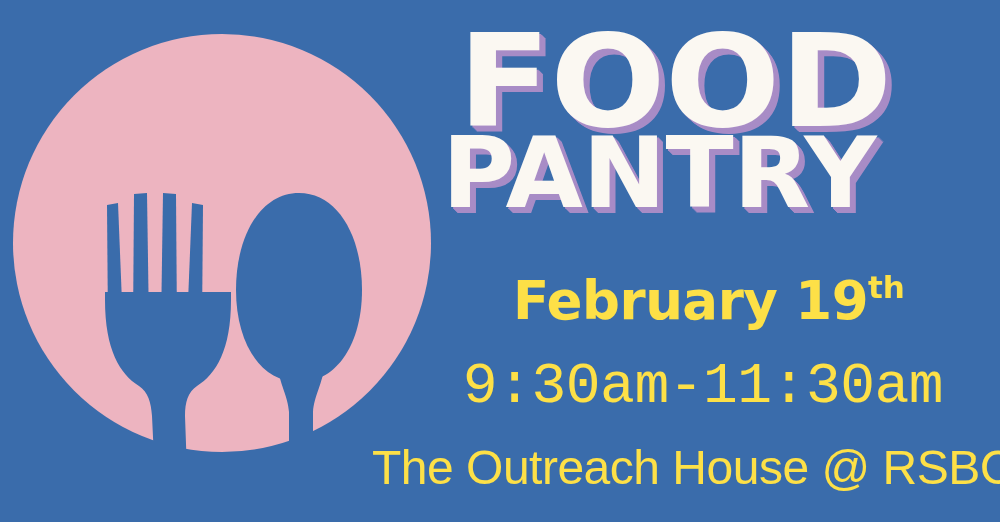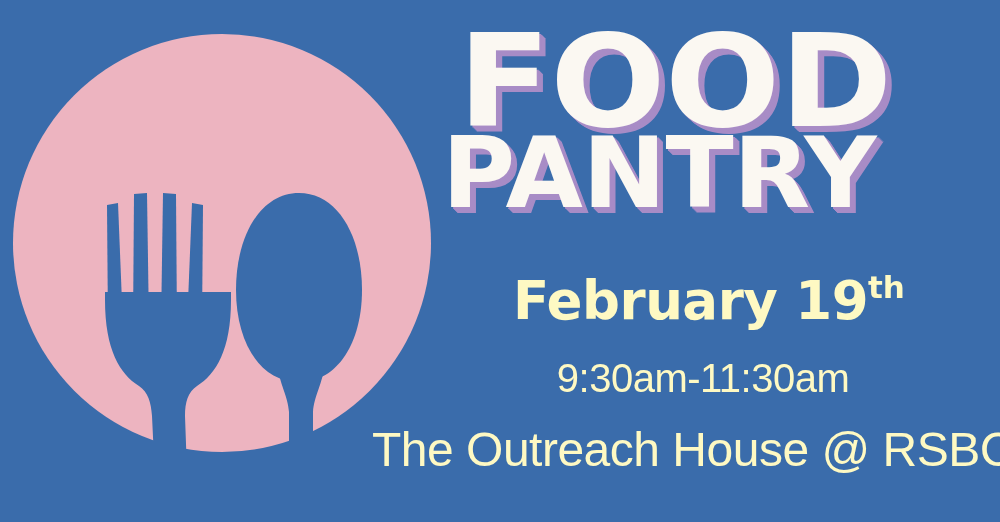--- a/index.html
+++ b/index.html
@@ -72,44 +72,44 @@
 
   #details-block {
     position: absolute;
     left: 360px;
     top: 272px;
     width: 640px;
   }
 
   .detail-line {
     margin: 0;
-    color: #fef9c3;
+    color: #fde047;
     white-space: nowrap;
     line-height: 1;
   }
 
   #event-date {
     font-family: "DejaVu Sans", sans-serif;
     font-weight: bold;
     font-size: 53px;
     letter-spacing: -0.5px;
     text-align: center;
     padding-left: 58px;
   }
 
   #event-date .ordinal {
     font-size: 31px;
     vertical-align: 21px;
     letter-spacing: 0;
   }
 
   #event-time {
-    font-family: Liberation Sans, sans-serif;
+    font-family: Liberation Mono, monospace;
     font-weight: normal;
-    font-size: 40px;
+    font-size: 58px;
     letter-spacing: -0.5px;
     text-align: center;
     padding-left: 46px;
     margin-top: 31px;
   }
 
   #event-location {
     font-family: "Liberation Sans", sans-serif;
     font-weight: normal;
     font-size: 48px;

